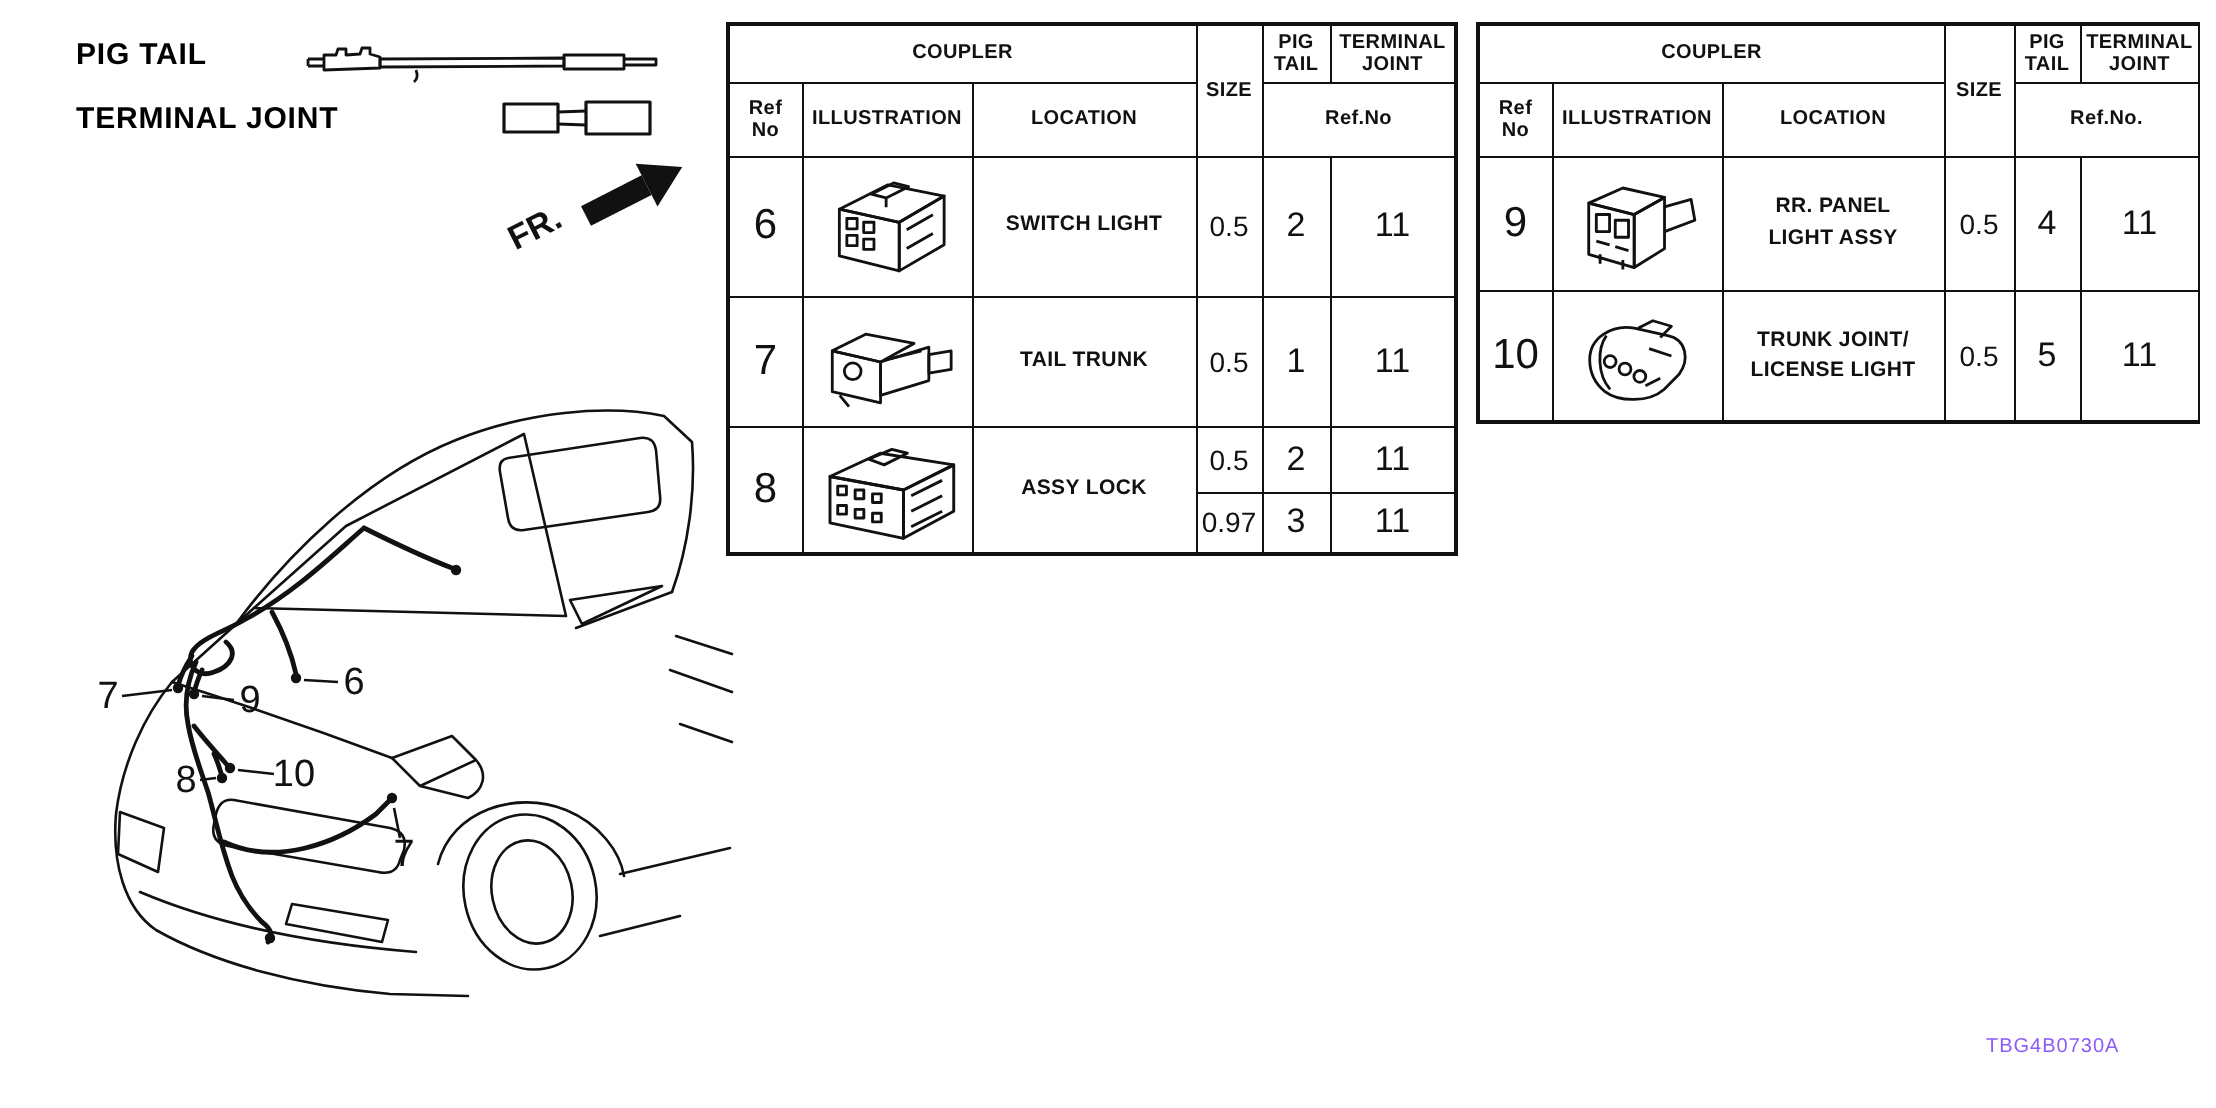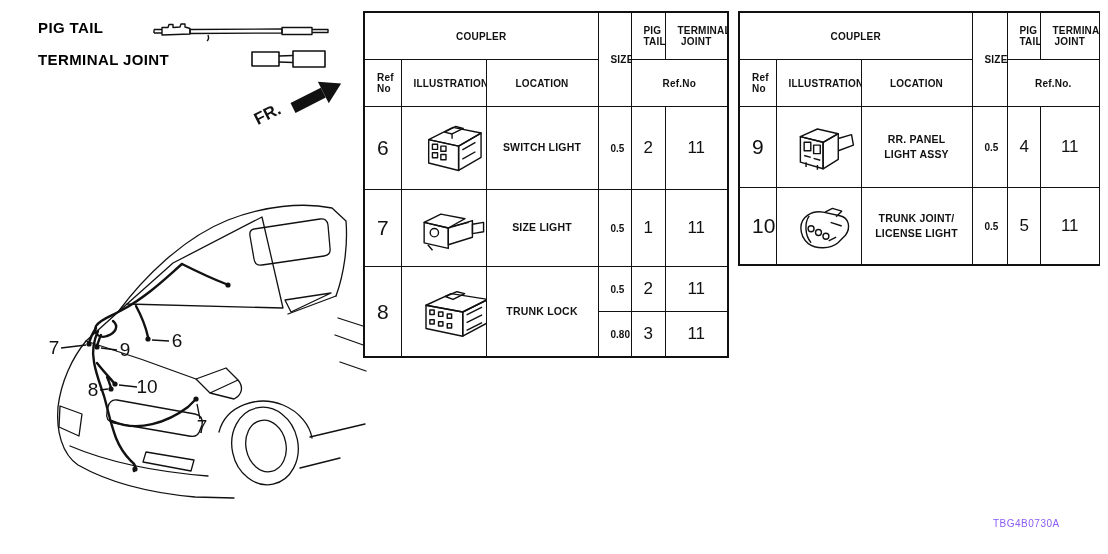--- a/index.html
+++ b/index.html
@@ -11,26 +11,26 @@
   .abs { position:absolute; }
   .legend-label { font-weight:bold; font-size:15px; letter-spacing:.4px; color:#000; }
   .preline { white-space:pre-line;margin-top:30px; }
 
   table.ctable {
     position:absolute; border-collapse:collapse; table-layout:fixed;
     border:2px solid #111; background:#fff;
   }
   table.ctable th, table.ctable td {
     border:1.5px solid #111; text-align:center; vertical-align:middle;
-    padding:12px; overflow:hidden;
+    padding:0; overflow:hidden;
   }
   table.ctable th { font-size:10px; font-weight:600; letter-spacing:.2px; }
   td.ref-cell  { font-size:21px; font-weight:400; }
   td.loc-cell  { font-size:10.5px; font-weight:600; text-align:left; padding-left:9px; letter-spacing:.2px; line-height:1.45; }
-  td.size-cell { font-size:10px; font-weight:700; }
+  td.size-cell { font-size:14px; font-weight:400; }
   td.val-cell  { font-size:17px; font-weight:400; }
   td.ill-cell svg { display:block; margin:0 auto; }
 
   .part-code { font-size:10px; letter-spacing:.5px; color:#8b5cf6; }
   svg { overflow:visible; }
 </style>
 </head>
 <body>
 
 <div class="canvas">
@@ -182,21 +182,21 @@
           <g stroke="#111" stroke-width="1.5" fill="none" stroke-linejoin="round">
             <path d="M 10,22 L 28,13 L 54,18 L 36,28 Z"></path>
             <path d="M 10,22 L 36,28 L 36,50 L 10,44 Z"></path>
             <path d="M 36,28 L 62,20 L 62,38 L 36,46 Z"></path>
             <path d="M 62,24 L 74,22 L 74,32 L 62,34 Z"></path>
             <circle cx="21" cy="33" r="4.5"></circle>
             <path d="M 14,46 L 19,52 M 42,26 L 58,22"></path>
           </g>
         </svg>
       </td>
-      <td class="loc-cell">SIZE LIGHT</td>
+      <td class="loc-cell">TAIL TRUNK</td>
       <td class="size-cell">0.5</td>
       <td class="val-cell">1</td>
       <td class="val-cell">11</td>
     </tr>
     <tr style="height:33px">
       <td class="ref-cell" rowspan="2">8</td>
       <td class="ill-cell" rowspan="2">
         <svg width="82" height="58" viewBox="0 0 84 60">
           <g stroke="#111" stroke-width="1.5" fill="none" stroke-linejoin="round">
             <path d="M 12,23 L 38,11 L 76,17 L 50,30 Z"></path>
@@ -206,27 +206,27 @@
             <rect x="16" y="28" width="4.5" height="4.5"></rect>
                 <rect x="25" y="30" width="4.5" height="4.5"></rect>
                 <rect x="34" y="32" width="4.5" height="4.5"></rect>
             <rect x="16" y="38" width="4.5" height="4.5"></rect>
                 <rect x="25" y="40" width="4.5" height="4.5"></rect>
                 <rect x="34" y="42" width="4.5" height="4.5"></rect>
             <path d="M 54,33 L 70,25 M 54,41 L 70,33 M 54,49 L 70,41"></path>
           </g>
         </svg>
       </td>
-      <td class="loc-cell" rowspan="2">TRUNK LOCK</td>
+      <td class="loc-cell" rowspan="2">ASSY LOCK</td>
       <td class="size-cell">0.5</td>
       <td class="val-cell">2</td>
       <td class="val-cell">11</td>
     </tr>
     <tr style="height:31px">
-      <td class="size-cell">0.80</td>
+      <td class="size-cell">0.97</td>
       <td class="val-cell">3</td>
       <td class="val-cell">11</td>
     </tr>
   </tbody>
     </table>
 
   <table class="ctable" style="left:738px; top:11px; width:361px;">
     <colgroup>
       <col style="width:37px">
         <col style="width:85px">

